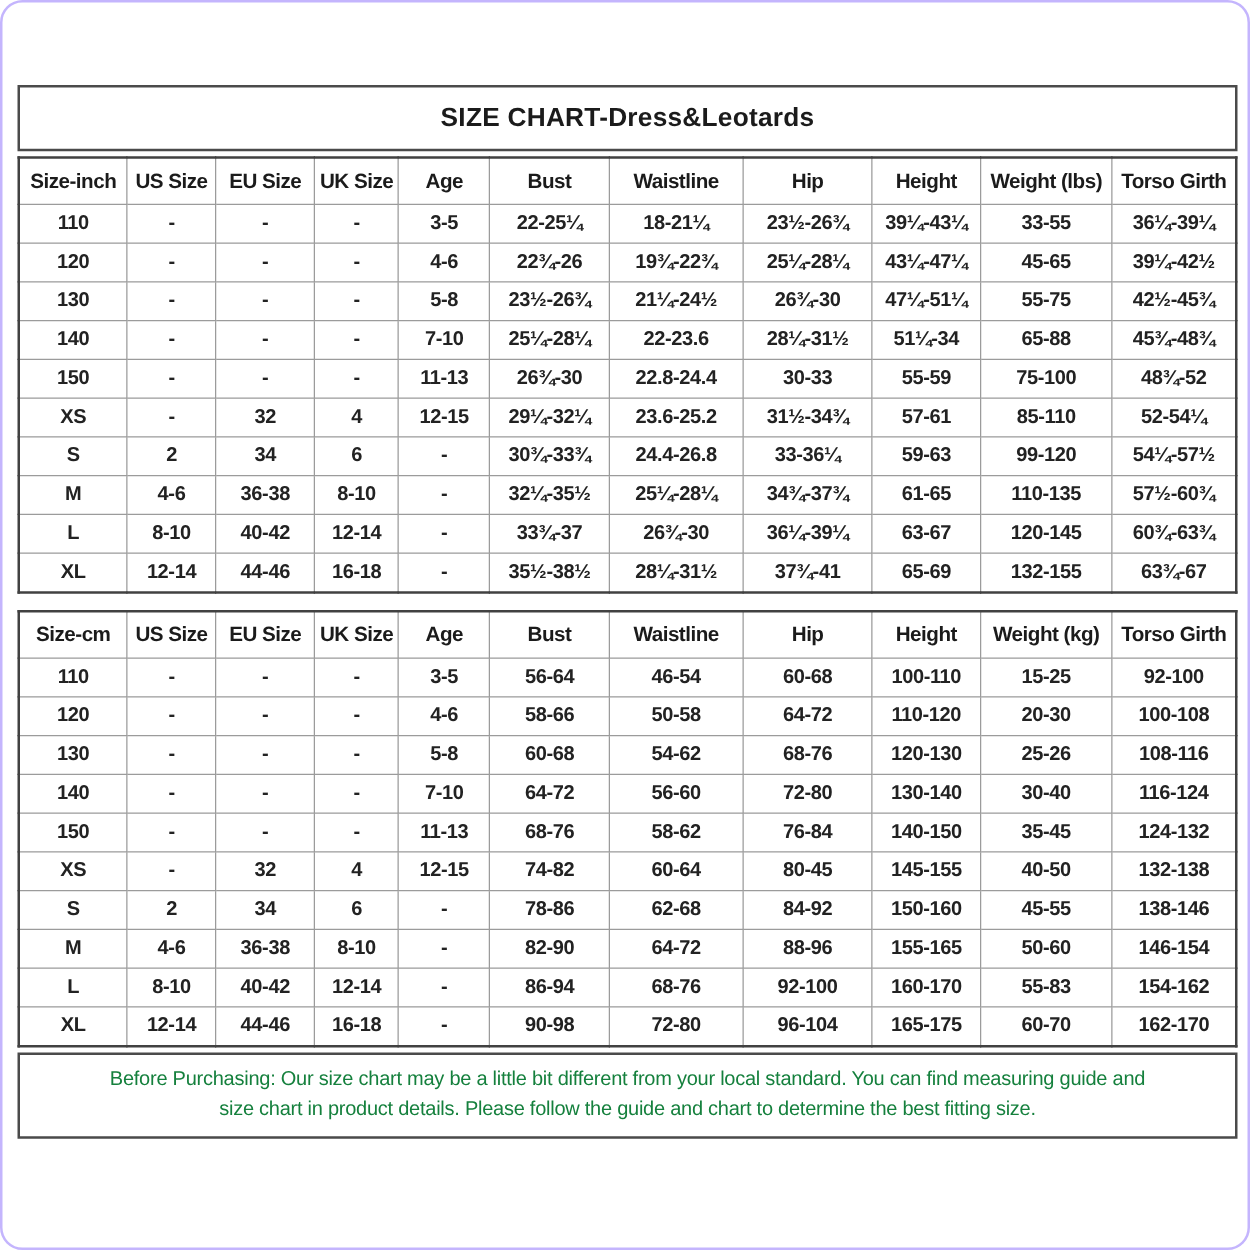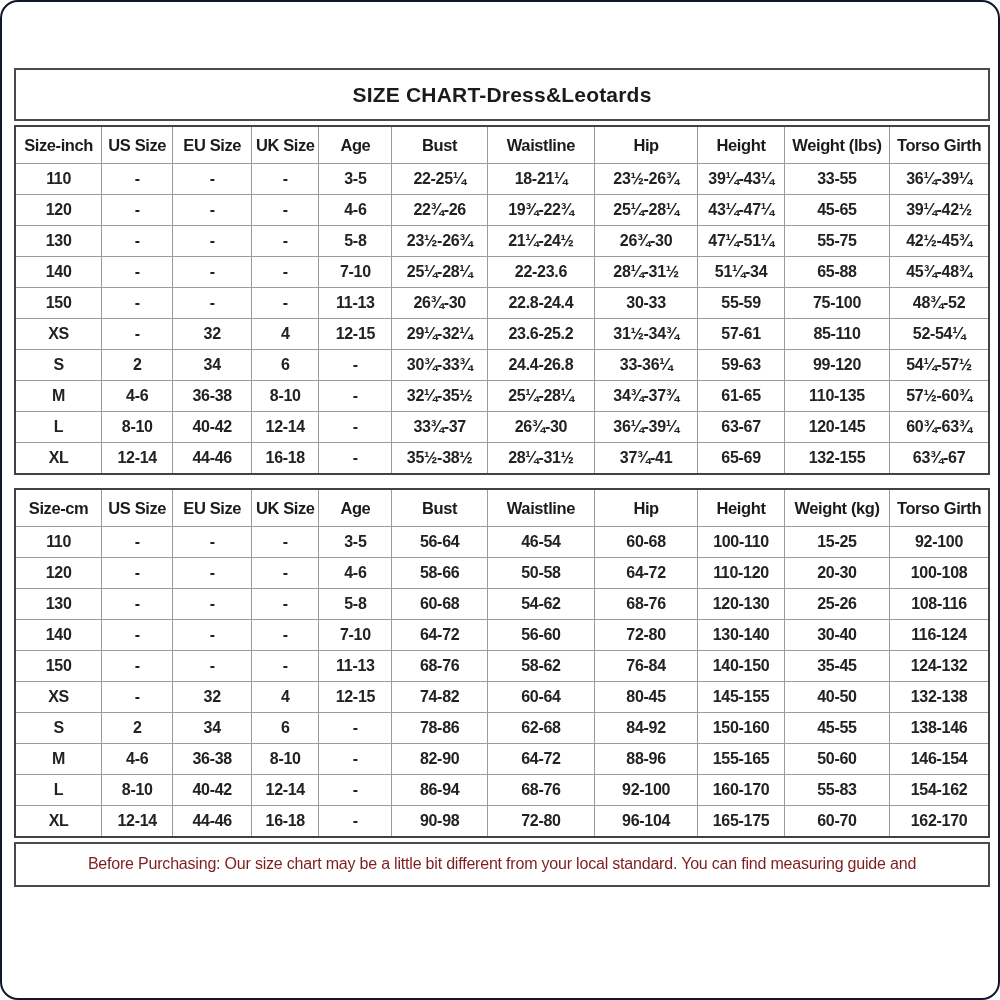--- a/index.html
+++ b/index.html
@@ -5,21 +5,21 @@
   html,body { margin:0; padding:0; background:#ffffff; }
   body {
     width:1000px; height:1000px;
     font-family:"Liberation Sans", sans-serif;
     color:#1b1b1b;
     position:relative;
   }
   .canvas {
     position:absolute; left:0; top:0;
     width:996px; height:996px;
-    border:2px solid #0f172a;
+    border:2px solid #c4b5fd;
     border-radius:18px;
     overflow:hidden;
     background:#fff;
   }
   .content {
     position:absolute; left:12px; top:66px; width:976px;
   }
   .title-box {
     border:2px solid #4a4a4a;
     height:49px;
@@ -57,21 +57,21 @@
     color:#222222;
   }
   .footer-box {
     margin-top:4px;
     border:2px solid #4a4a4a;
     padding:8px 4px 9px 4px;
     text-align:center;
     font-size:16px;
     line-height:1.5;
     letter-spacing:-0.2px;
-    color:#7f1d1d;
+    color:#15803d;
   }
   .footer-box .line { display:block; white-space:nowrap; }
 </style>
 </head>
 <body>
 
 <div class="canvas">
   <div class="content">
 
     <div class="title-box">
@@ -399,16 +399,17 @@
             <td>96-104</td>
             <td>165-175</td>
             <td>60-70</td>
             <td>162-170</td>
           </tr>
         </tbody>
       </table>
 
     <div class="footer-box">
       <span class="line">Before Purchasing: Our size chart may be a little bit different from your local standard. You can find measuring guide and</span>
+      <span class="line">size chart in product details. Please follow the guide and chart to determine the best fitting size.</span>
     </div>
 
   </div>
 </div>
 
 </body></html>

